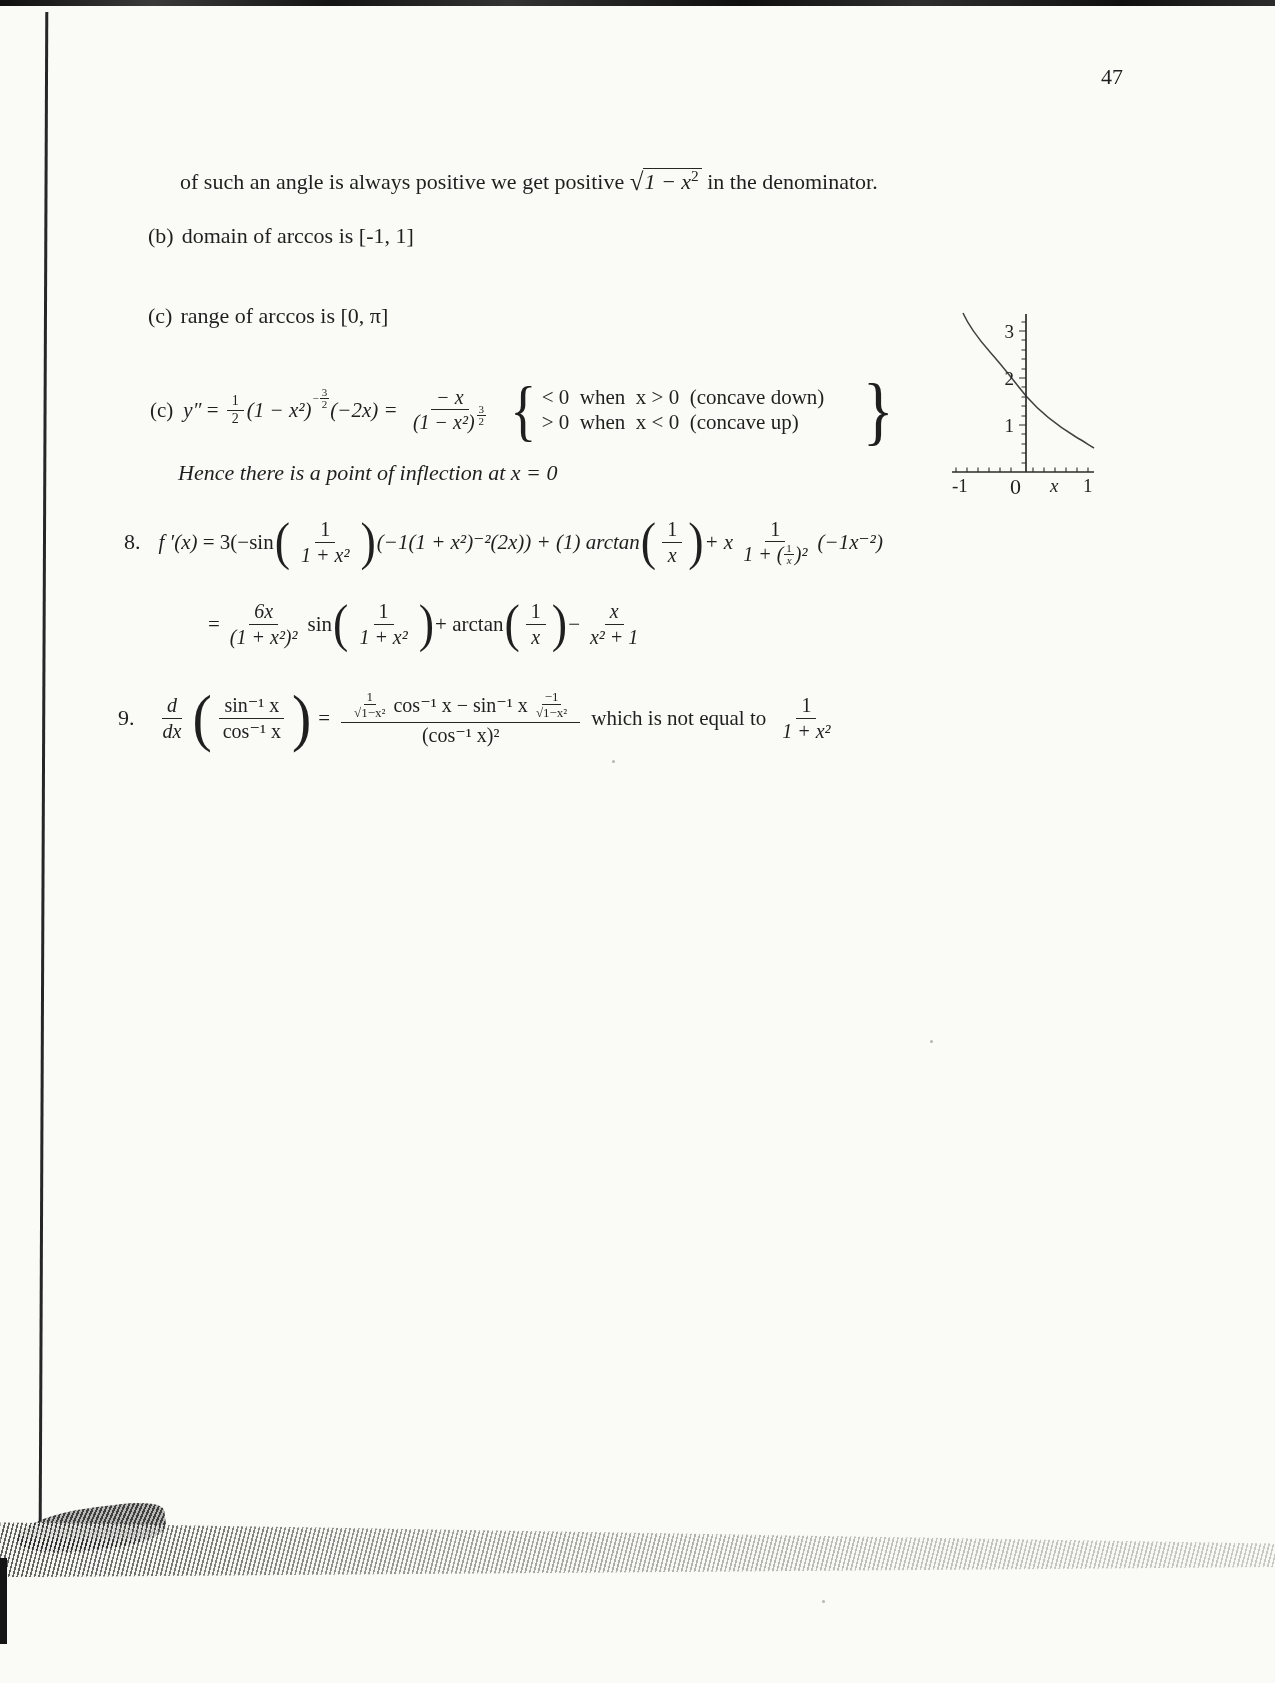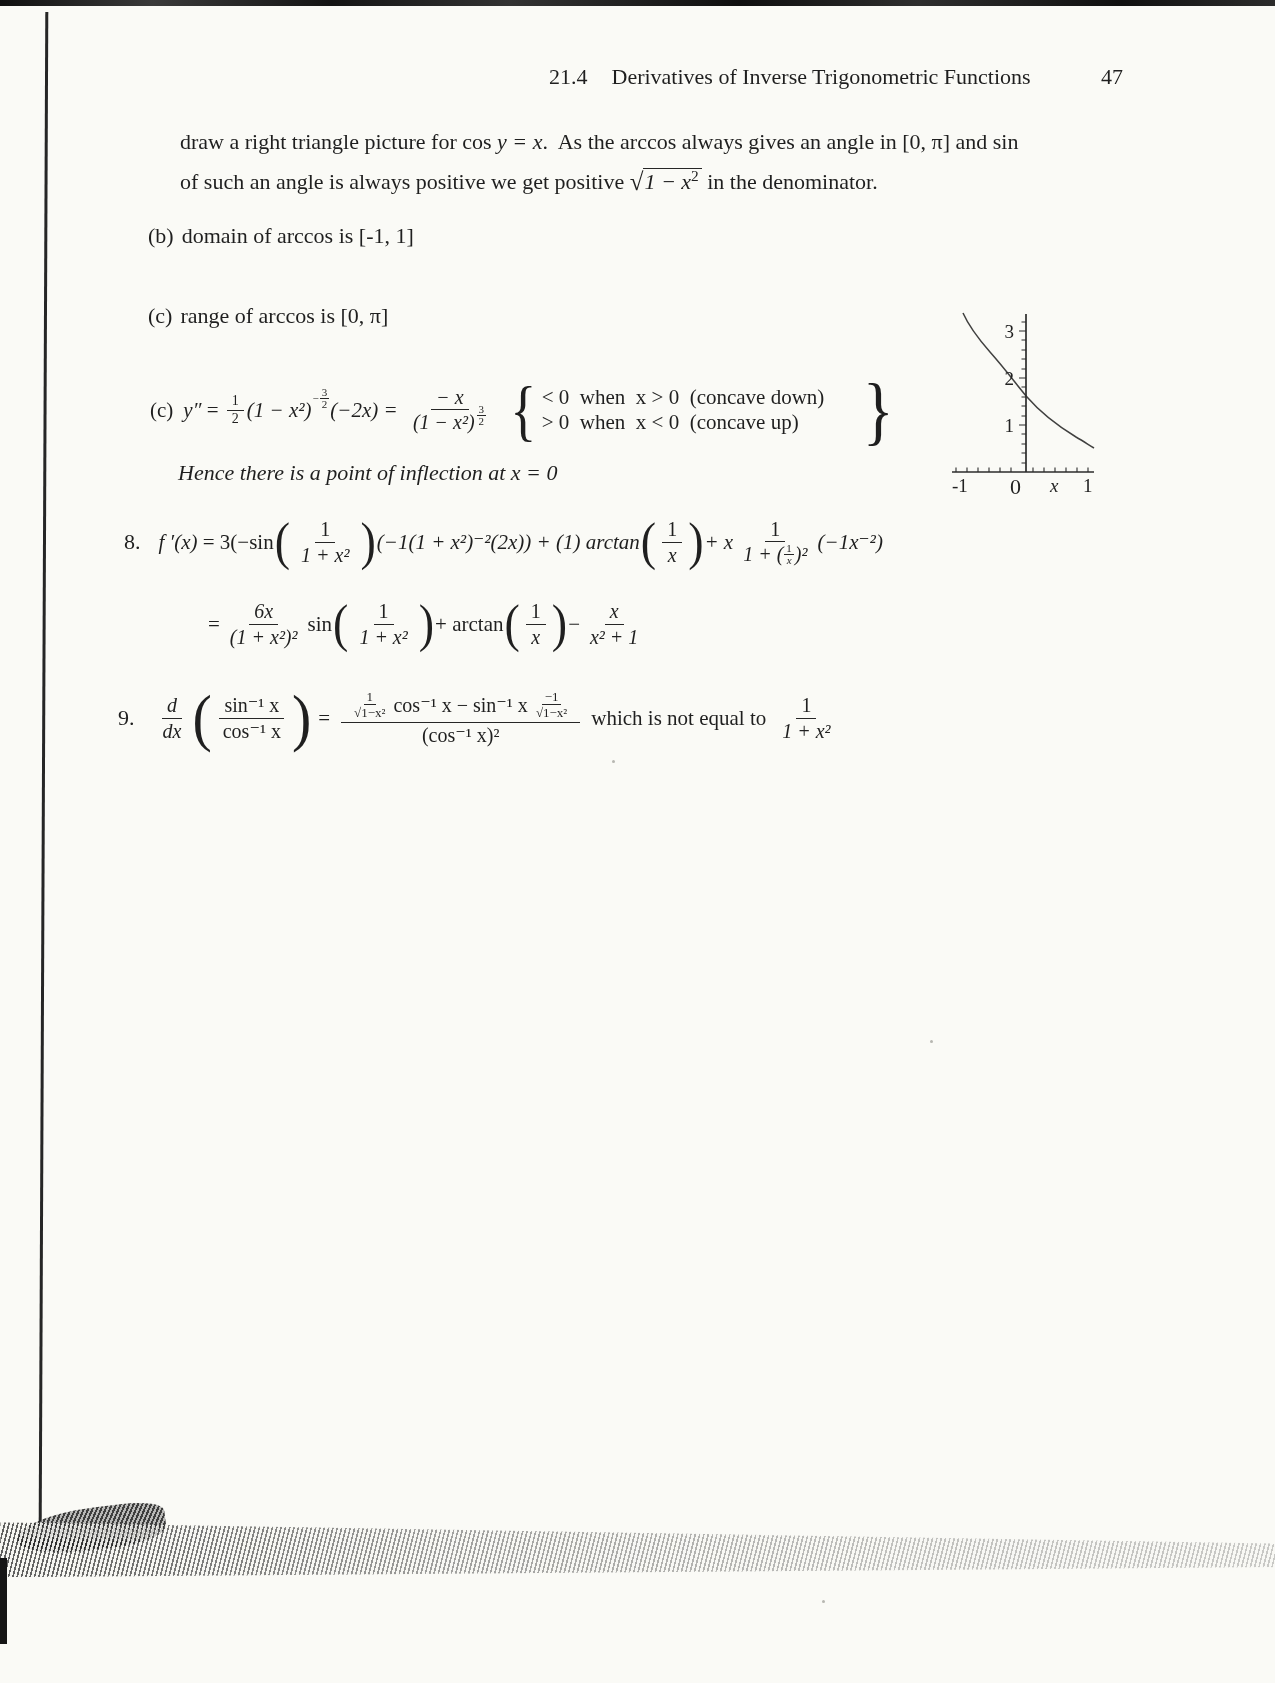--- a/index.html
+++ b/index.html
@@ -72,29 +72,22 @@
   .graph text.ital{font-style:italic;}
 </style>
 </head>
 <body>
 
 <div class="page">
 
   <div class="top-strip"></div>
   <div class="spine-line"></div>
 
-  <div class="header">
-    <span data-bind="header.section">21.4</span>
-    <span data-bind="header.title">Derivatives of Inverse Trigonometric Functions</span>
-  </div>
   <div class="pagenum" data-bind="header.page_number">47</div>
 
-  <div class="tline" style="left:180px;top:129px;">
-    <span data-bind="intro.line1_a">draw a right triangle picture for cos </span><i data-bind="intro.line1_math">y = x</i><span data-bind="intro.line1_b">.  As the arccos always gives an angle in [0, π] and sin</span>
-  </div>
   <div class="tline" style="left:180px;top:167px;">
     <span data-bind="intro.line2_a">of such an angle is always positive we get positive </span><span class="sqrt"><span class="radsign" data-bind="glyphs.sqrt">√</span><span class="bar"><i data-bind="intro.radicand">1 − x</i><sup data-bind="intro.radicand_exp">2</sup></span></span><span data-bind="intro.line2_b"> in the denominator.</span>
   </div>
 
   <div class="tline item" style="left:148px;top:223px;">
     <span class="lbl" data-bind="item_b.label">(b)</span><span data-bind="item_b.text">domain of arccos is [-1, 1]</span>
   </div>
   <div class="tline item" style="left:148px;top:268px;margin-top:35px;">
     <span class="lbl" data-bind="item_c.label">(c)</span><span data-bind="item_c.text">range of arccos is [0, π]</span>
   </div>

